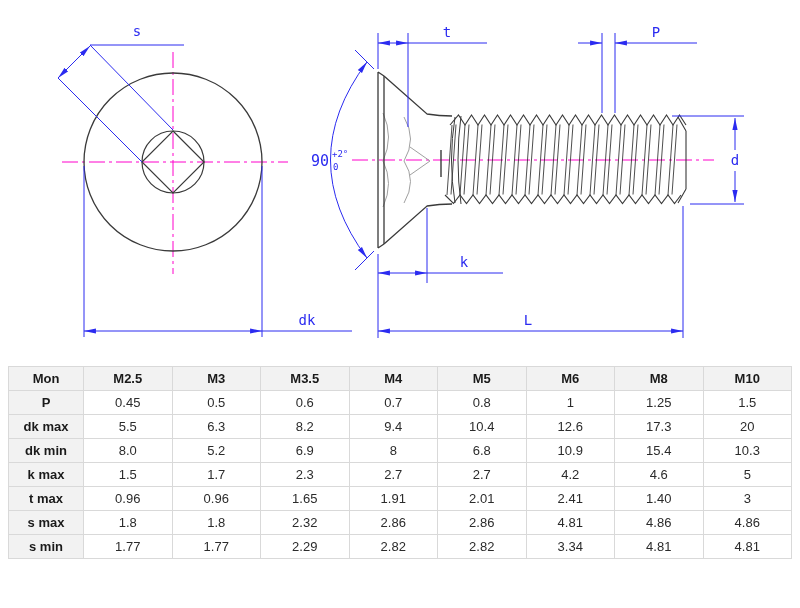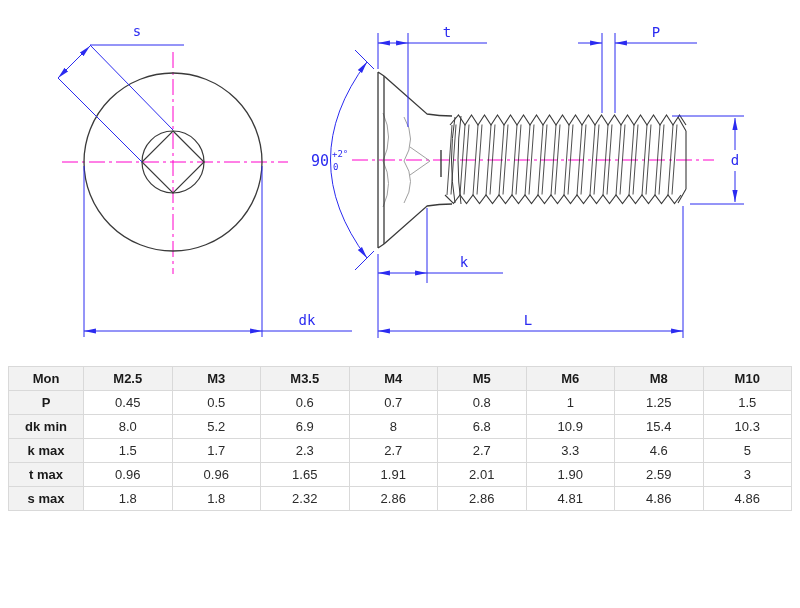--- a/index.html
+++ b/index.html
@@ -160,57 +160,79 @@
         <td>0.45</td>
         <td>0.5</td>
         <td>0.6</td>
         <td>0.7</td>
         <td>0.8</td>
         <td>1</td>
         <td>1.25</td>
         <td>1.5</td>
       </tr>
       <tr>
+        <th>dk max</th>
+        <td>5.5</td>
+        <td>6.3</td>
+        <td>8.2</td>
+        <td>9.4</td>
+        <td>10.4</td>
+        <td>12.6</td>
+        <td>17.3</td>
+        <td>20</td>
+      </tr>
+      <tr>
         <th>dk min</th>
         <td>8.0</td>
         <td>5.2</td>
         <td>6.9</td>
         <td>8</td>
         <td>6.8</td>
         <td>10.9</td>
         <td>15.4</td>
         <td>10.3</td>
       </tr>
       <tr>
         <th>k max</th>
         <td>1.5</td>
         <td>1.7</td>
         <td>2.3</td>
         <td>2.7</td>
         <td>2.7</td>
-        <td>3.3</td>
+        <td>4.2</td>
         <td>4.6</td>
         <td>5</td>
       </tr>
       <tr>
         <th>t max</th>
         <td>0.96</td>
         <td>0.96</td>
         <td>1.65</td>
         <td>1.91</td>
         <td>2.01</td>
-        <td>1.90</td>
-        <td>2.59</td>
+        <td>2.41</td>
+        <td>1.40</td>
         <td>3</td>
       </tr>
       <tr>
         <th>s max</th>
         <td>1.8</td>
         <td>1.8</td>
         <td>2.32</td>
         <td>2.86</td>
         <td>2.86</td>
         <td>4.81</td>
         <td>4.86</td>
         <td>4.86</td>
       </tr>
+      <tr>
+        <th>s min</th>
+        <td>1.77</td>
+        <td>1.77</td>
+        <td>2.29</td>
+        <td>2.82</td>
+        <td>2.82</td>
+        <td>3.34</td>
+        <td>4.81</td>
+        <td>4.81</td>
+      </tr>
     </tbody>
 </table>
 
 </body></html>

